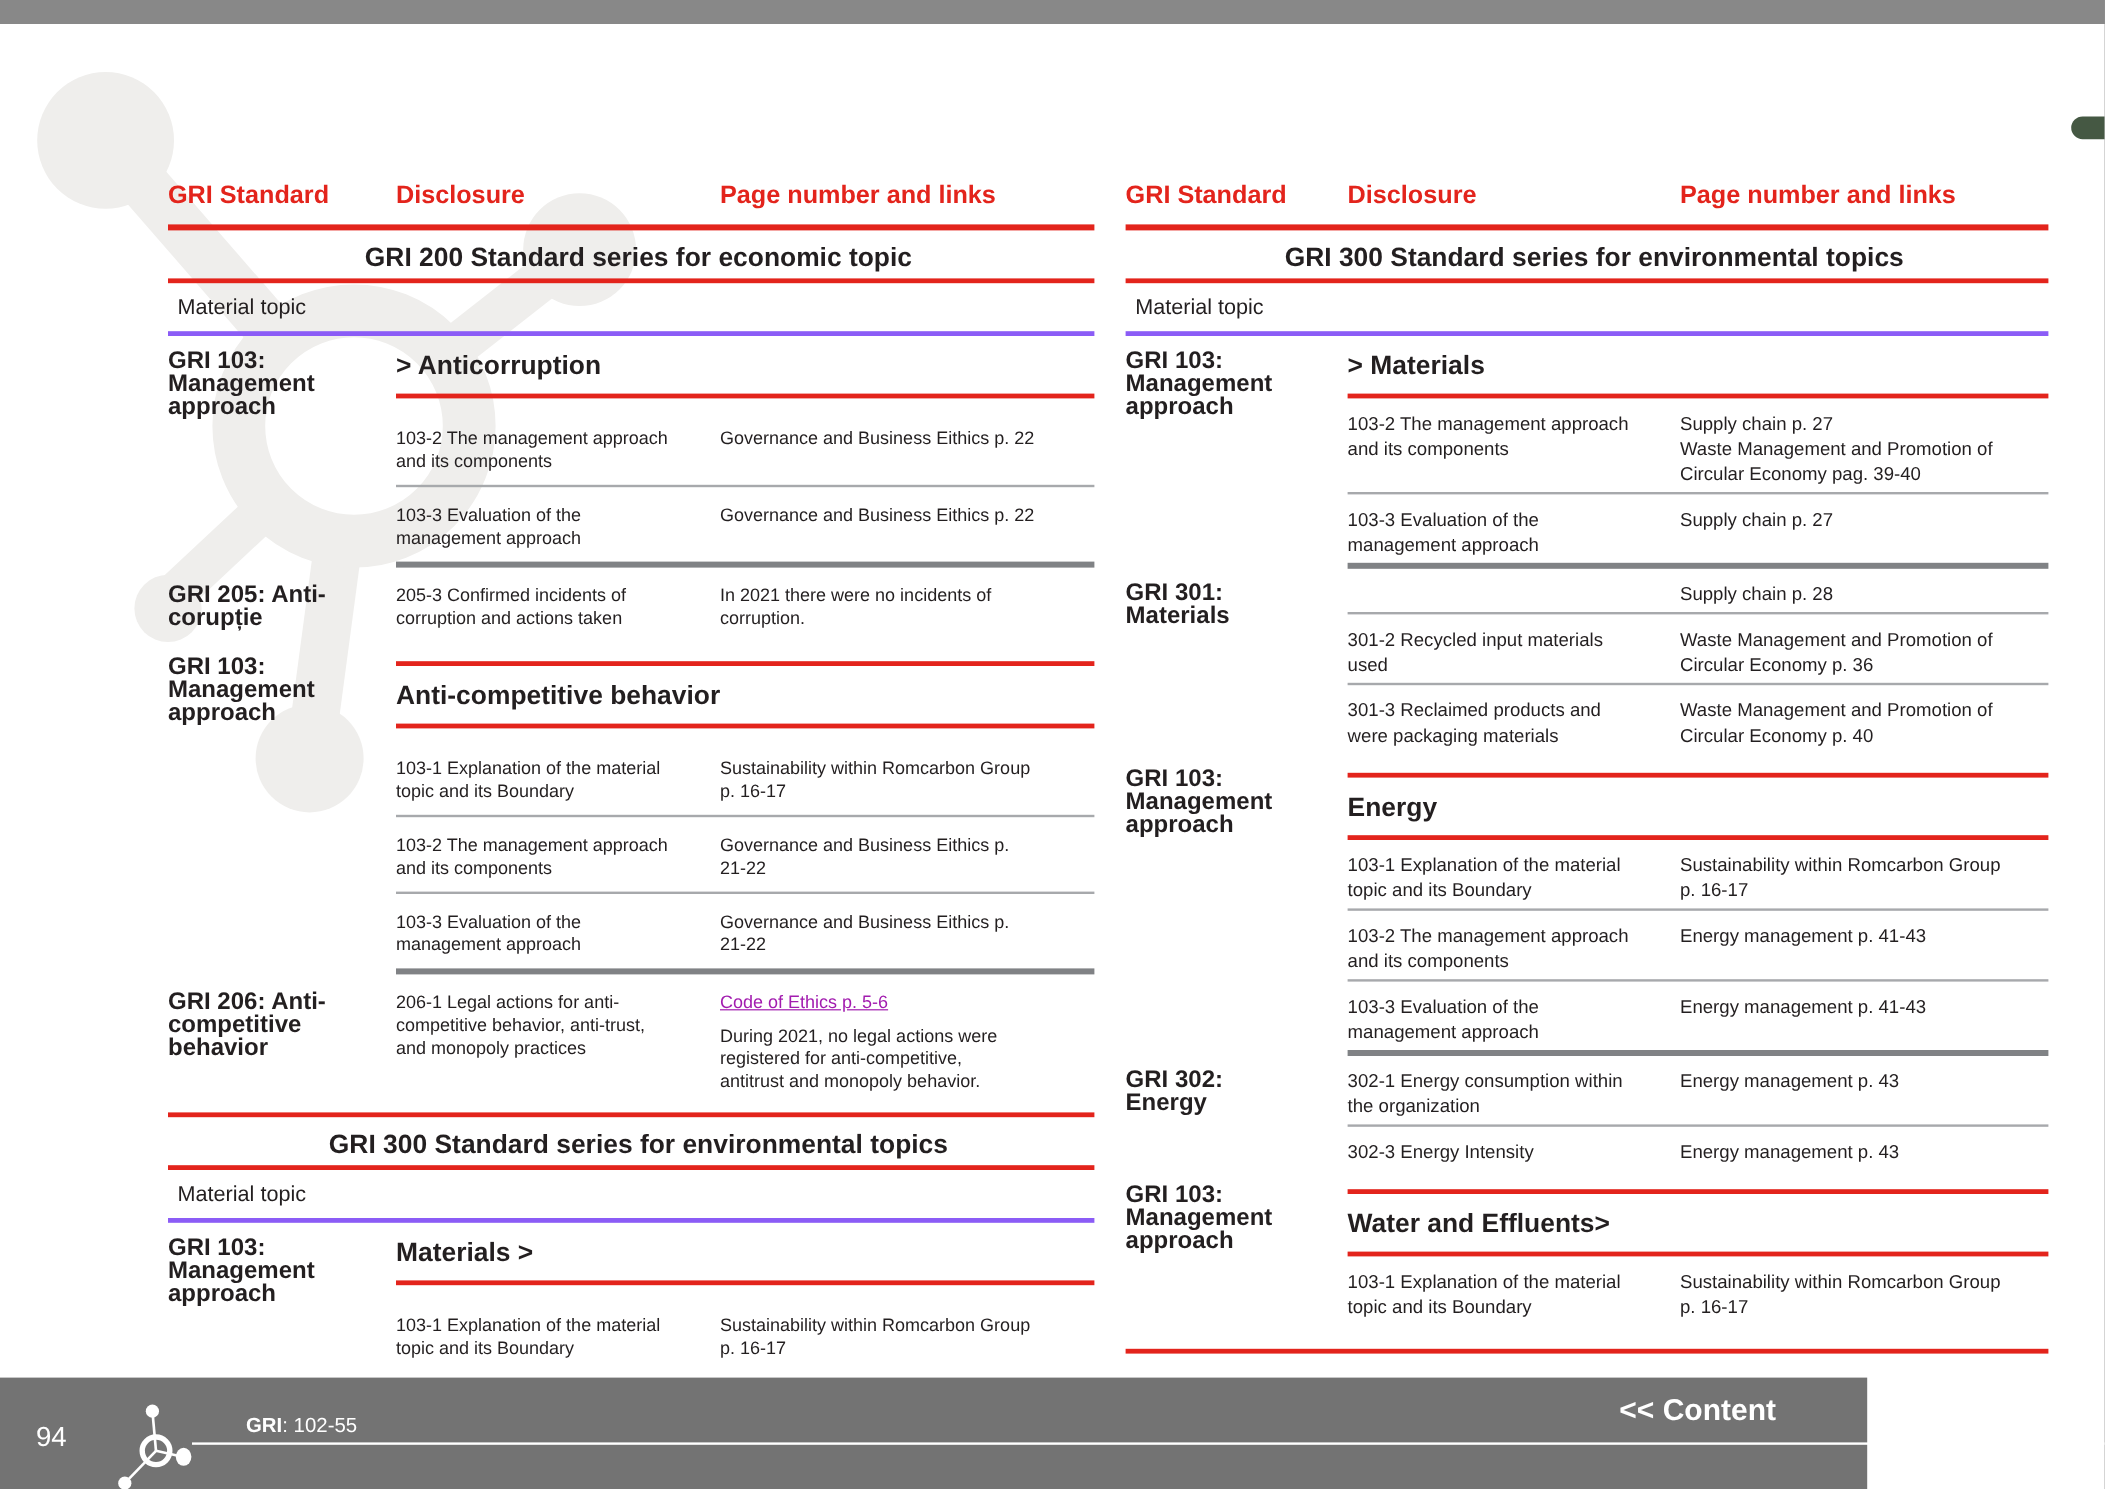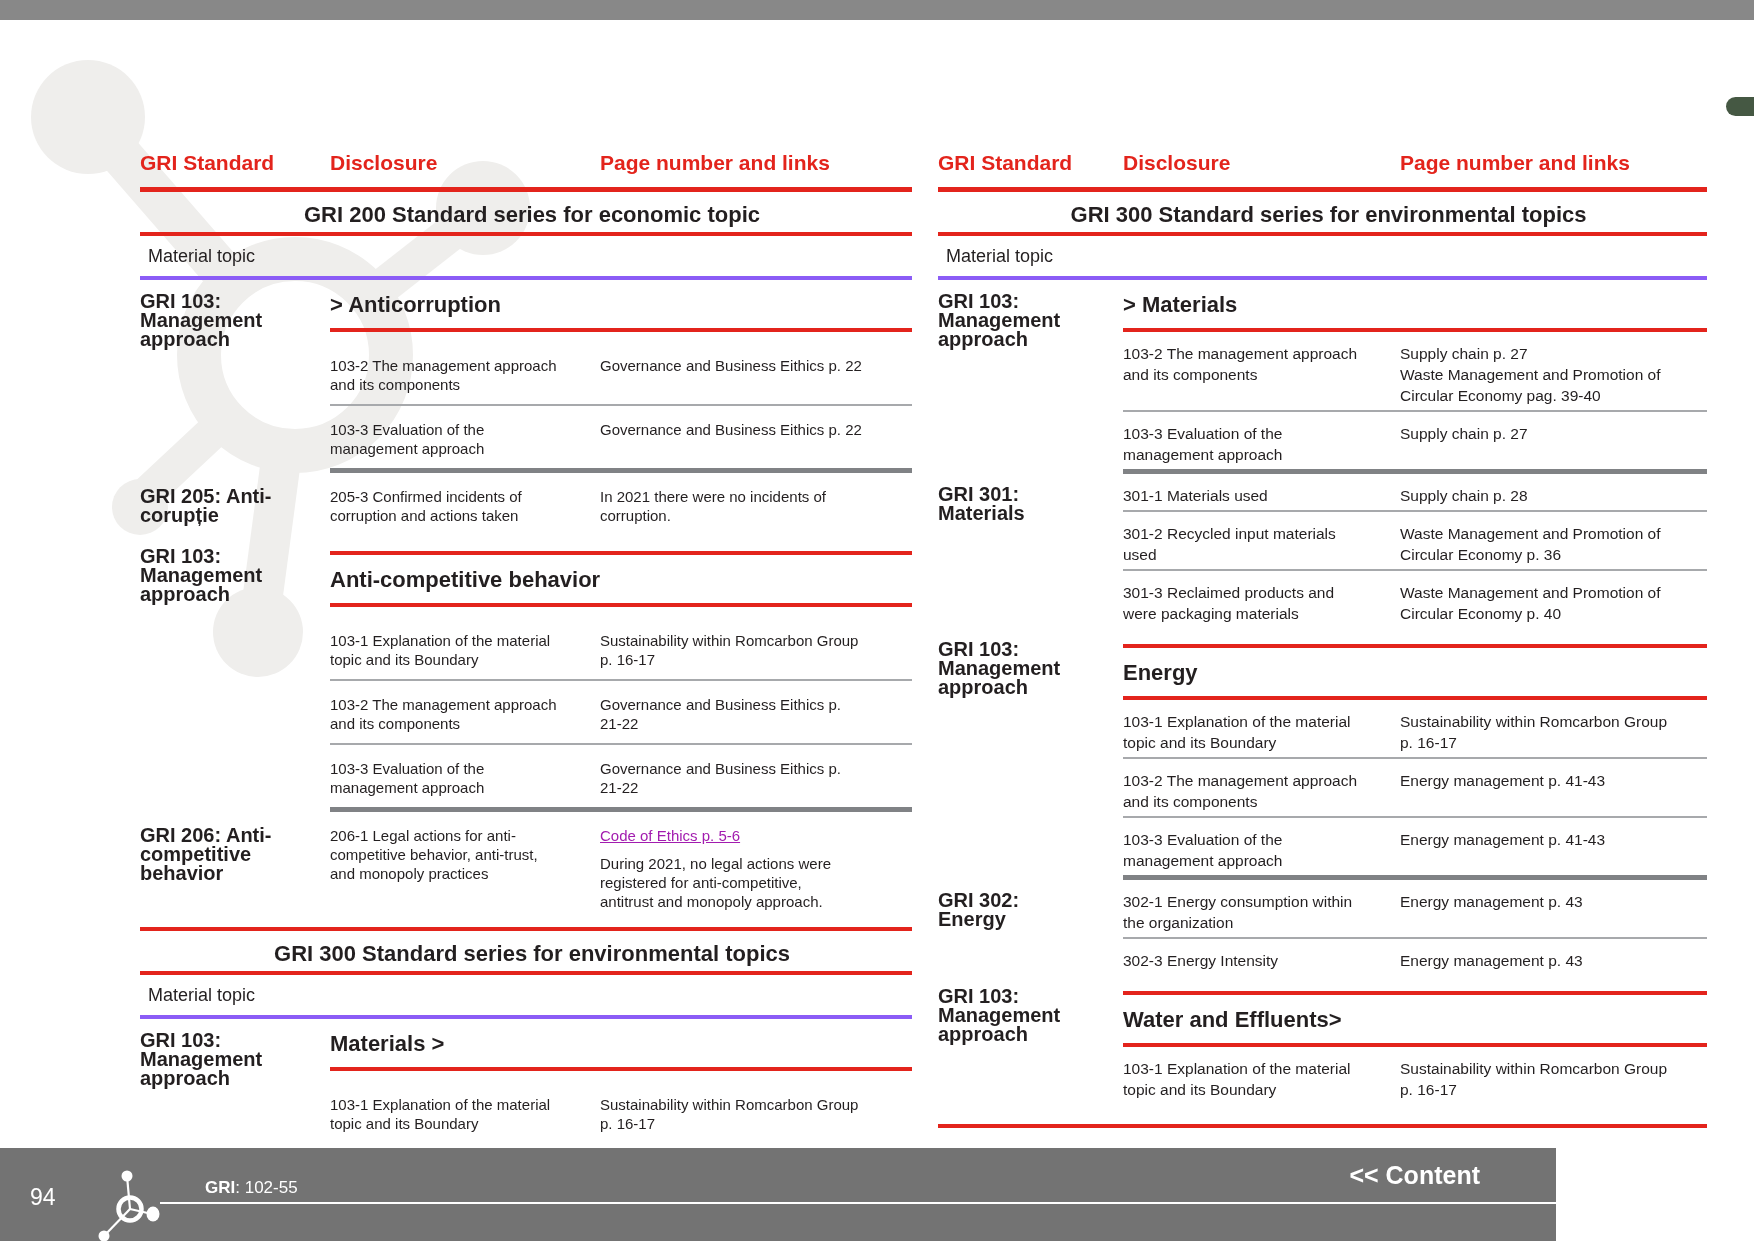--- a/index.html
+++ b/index.html
@@ -183,21 +183,21 @@
             <div>GRI 206: Anti-</div>
             <div>competitive</div>
             <div>behavior</div>
           </div>
         </div>
         <div class="dcell">
           <div>206-1 Legal actions for anti-</div>
           <div>competitive behavior, anti-trust,</div>
           <div>and monopoly practices</div>
         </div>
-        <div class="pcell"><span class="link">Code of Ethics p. 5-6</span><div></div><div>During 2021, no legal actions were</div><div>registered for anti-competitive,</div><div>antitrust and monopoly approach.</div></div>
+        <div class="pcell"><span class="link">Code of Ethics p. 5-6</span><div></div><div>During 2021, no legal actions were</div><div>registered for anti-competitive,</div><div>antitrust and monopoly behavior.</div></div>
       </div>
       <div class="red-rule" style="margin-top: 6px;"></div>
       <div class="series">GRI 300 Standard series for environmental topics</div>
       <div class="material">Material topic</div>
       <div class="grid hrow">
         <div class="toprule"></div>
         <div class="lbl">
           <div class="in">
             <div>GRI 103:</div>
             <div>Management</div>
@@ -261,23 +261,20 @@
           <div>Supply chain p. 27</div>
         </div>
         <div class="rowrule thick"></div>
       </div>
       <div class="grid drow">
         <div class="lbl">
           <div class="in">
             <div>GRI 301:</div>
             <div>Materials</div>
           </div>
-        </div>
-        <div class="dcell">
-          <div>301-1 Materials used</div>
         </div>
         <div class="pcell">
           <div>Supply chain p. 28</div>
         </div>
         <div class="rowrule thin"></div>
       </div>
       <div class="grid drow">
         <div class="dcell">
           <div>301-2 Recycled input materials</div>
           <div>used</div>

